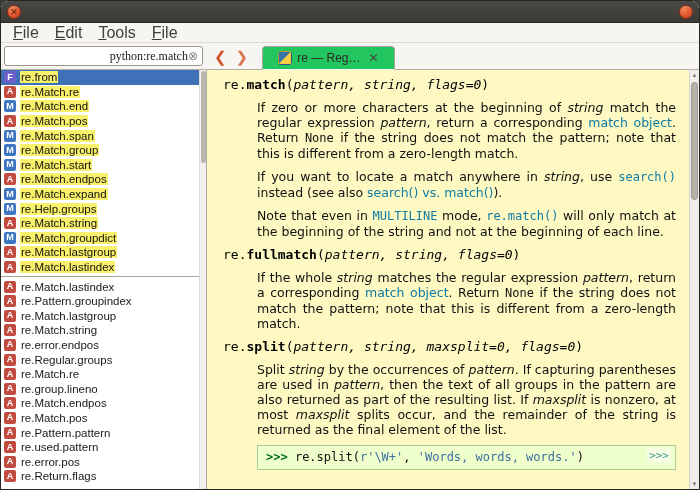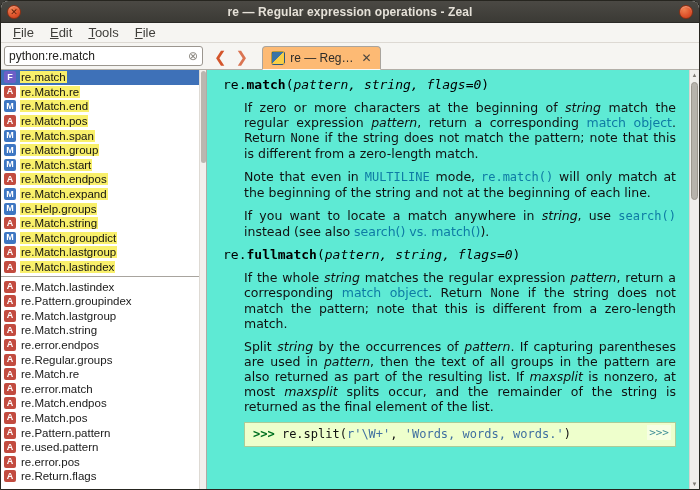--- a/index.html
+++ b/index.html
@@ -17,59 +17,59 @@
   .win-btn{
     position:absolute;top:4px;width:14px;height:14px;border-radius:50%;
     background:radial-gradient(circle at 35% 30%, #f08150, #de5029 60%, #c0411e);
     border:1px solid #8e3014;box-shadow:inset 0 1px 1px rgba(255,255,255,.35);
     text-align:center;cursor:default;
   }
   .win-btn.left{left:6px;} .win-btn.right{right:6px;}
   .win-x{display:block;font-size:9px;line-height:12px;color:#571d09;font-weight:bold;}
   
   .menubar{flex:none;height:20px;background:#f6f5f2;border-bottom:1px solid #ddd9d3;display:flex;align-items:center;padding-left:4px;}
-  .menu-item{display:inline-block;font-size:13px;color:#3f3e3a;padding:2px 8px;cursor:default;}
+  .menu-item{display:inline-block;font-size:16px;color:#3f3e3a;padding:2px 8px;cursor:default;}
   .menu-item::first-letter{text-decoration:underline;}
   
   .toolbar{flex:none;height:27px;background:#f6f5f2;border-bottom:1px solid #b3afa8;display:flex;align-items:center;position:relative;}
   .searchbox{width:199px;height:20px;margin-left:3px;background:#fff;border:1px solid #9b968f;border-radius:3px;display:flex;align-items:center;padding:0 4px;}
-  .searchbox input{flex:1;min-width:0;border:none;outline:none;background:transparent;font-size:12px;color:#23221f;font-family:Liberation Sans, sans-serif;}
+  .searchbox input{flex:1;min-width:0;border:none;outline:none;background:transparent;font-size:12px;color:#23221f;font-family:Liberation Serif, serif;text-align:right;}
   .clear{color:#8a867f;font-size:12px;line-height:1;cursor:default;}
   .nav{font-size:15px;font-weight:bold;color:var(--accent);cursor:default;line-height:1;}
   .nav.back{margin-left:11px;}
   .nav.fwd{margin-left:9px;opacity:.8;}
   .tabbar{position:relative;top:1px;align-self:flex-end;margin-left:14px;display:flex;height:24px;}
-  .tab{display:flex;align-items:center;gap:5px;padding:0 8px;height:24px;background:#fdba74;
+  .tab{display:flex;align-items:center;gap:5px;padding:0 15px;height:24px;background:#22c55e;
        border:1px solid #a9a49d;border-bottom:1px solid #faf9f7;border-radius:4px 4px 0 0;font-size:12px;color:#2d2c29;cursor:default;}
   .favicon{width:14px;height:14px;flex:none;border-radius:3px;border:1px solid rgba(0,0,0,.25);
        background:linear-gradient(135deg,#3873a6 0 50%,#f7ce46 50% 100%);}
   .tab-close{font-weight:bold;color:#49453f;font-size:12px;margin-left:3px;}
   
   .main{flex:1;display:flex;overflow:hidden;background:#fff;}
   
   .sidebar{flex:none;width:206px;position:relative;border-right:1px solid #afaba4;background:#fff;overflow:hidden;}
   .sb-list{position:absolute;inset:0 7px 0 0;overflow:hidden;}
   .sb-row{height:14.6px;display:flex;align-items:center;gap:4px;padding-left:3px;font-size:11.5px;color:#191919;white-space:nowrap;cursor:default;}
   .sb-row.selected{background:var(--selection);}
   .sb-icon{width:12px;height:12px;flex:none;border-radius:2px;color:#fff;font-size:9px;font-weight:bold;
        display:flex;align-items:center;justify-content:center;line-height:1;}
   .sb-label{padding:0 1px;}
   .sb-label.hl{background:var(--highlight);color:#14130f;}
   .sb-sep{height:1px;background:#a8a49e;margin:2px 0;}
   .sb-scroll{position:absolute;top:0;right:0;bottom:0;width:7px;background:#f2f0ed;border-left:1px solid #dedad4;}
   .sb-thumb{position:absolute;top:1px;left:1px;width:5px;height:92px;background:#bab6af;border-radius:3px;}
   
-  .content{flex:1;position:relative;overflow:hidden;background:#5eead4;}
+  .content{flex:1;position:relative;overflow:hidden;background:#fef9c3;}
   .doc{position:absolute;inset:0 10px 0 0;padding:5px 13px 0 16px;font-family:"DejaVu Sans",sans-serif;
        font-size:12.5px;line-height:15px;color:#111;overflow:hidden;}
   .sig{font-family:"DejaVu Sans Mono","Liberation Mono",monospace;font-size:13px;color:#000;}
   .doc .sig:first-child{margin-top:2px;}
   .sig-name{font-weight:bold;}
   .sig-params{font-style:italic;}
-  .body{margin-left:21px;text-align:justify;}
+  .body{margin-left:34px;text-align:justify;}
   .body p{margin:8px 0;}
   .seg-em{font-style:italic;}
   .seg-code{font-family:"DejaVu Sans Mono","Liberation Mono",monospace;font-size:12px;}
   .seg-link{color:var(--link);cursor:pointer;}
   .seg-codelink{font-family:"DejaVu Sans Mono","Liberation Mono",monospace;font-size:12px;color:var(--link);cursor:pointer;}
   .codeblock{margin-top:8px;background:var(--code_bg);border:1px solid var(--code_border);
        padding:4px 8px;font-family:"DejaVu Sans Mono","Liberation Mono",monospace;font-size:12px;line-height:15px;
        position:relative;white-space:pre;text-align:left;}
   .code-toggle{position:absolute;top:2px;right:4px;color:#3e8e96;font-size:11px;background:rgba(255,255,255,.45);padding:0 2px;cursor:pointer;}
   .seg-p{color:var(--prompt);font-weight:bold;}
@@ -81,21 +81,20 @@
 </style>
 </head>
 <body>
 
 <div class="window">
 
   <div class="titlebar">
     <span class="win-btn left">
         <span class="win-x">✕</span>
       </span>
-    <span class="title">re — Regular expression operations - Zeal</span>
     <span class="win-btn right"></span>
   </div>
 
   <div class="menubar">
       <span class="menu-item">File</span>
       <span class="menu-item">Edit</span>
       <span class="menu-item">Tools</span>
       <span class="menu-item">File</span>
     </div>
 
@@ -114,21 +113,21 @@
       </div>
     </div>
   </div>
 
   <div class="main">
 
     <div class="sidebar">
       <div class="sb-list">
           <div class="sb-row selected">
             <span class="sb-icon" style="background: rgb(108, 95, 199);">F</span>
-            <span class="sb-label hl">re.match</span>
+            <span class="sb-label hl">re.from</span>
           </div>
           <div class="sb-row">
             <span class="sb-icon" style="background: rgb(194, 75, 63);">A</span>
             <span class="sb-label hl">re.Match.re</span>
           </div>
           <div class="sb-row">
             <span class="sb-icon" style="background: rgb(61, 118, 194);">M</span>
             <span class="sb-label hl">re.Match.end</span>
           </div>
           <div class="sb-row">
@@ -199,21 +198,21 @@
           <div class="sb-row">
             <span class="sb-icon" style="background: rgb(194, 75, 63);">A</span>
             <span class="sb-label">re.Regular.groups</span>
           </div>
           <div class="sb-row">
             <span class="sb-icon" style="background: rgb(194, 75, 63);">A</span>
             <span class="sb-label">re.Match.re</span>
           </div>
           <div class="sb-row">
             <span class="sb-icon" style="background: rgb(194, 75, 63);">A</span>
-            <span class="sb-label">re.error.match</span>
+            <span class="sb-label">re.group.lineno</span>
           </div>
           <div class="sb-row">
             <span class="sb-icon" style="background: rgb(194, 75, 63);">A</span>
             <span class="sb-label">re.Match.endpos</span>
           </div>
           <div class="sb-row">
             <span class="sb-icon" style="background: rgb(194, 75, 63);">A</span>
             <span class="sb-label">re.Match.pos</span>
           </div>
           <div class="sb-row">
@@ -236,27 +235,28 @@
       <div class="sb-scroll">
         <div class="sb-thumb"></div>
       </div>
     </div>
 
     <div class="content">
       <div class="doc">
           <div class="sig"><span class="sig-prefix">re.</span><span class="sig-name">match</span><span class="sig-paren">(</span><span class="sig-params">pattern, string, flags=0</span><span class="sig-paren">)</span></div>
           <div class="body">
             <p><span>If zero or more characters at the beginning of </span><span class="seg-em">string</span><span> match the regular expression </span><span class="seg-em">pattern</span><span>, return a corresponding </span><span class="seg-link">match object</span><span>. Return </span><span class="seg-code">None</span><span> if the string does not match the pattern; note that this is different from a zero-length match.</span></p>
+            <p><span>If you want to locate a match anywhere in </span><span class="seg-em">string</span><span>, use </span><span class="seg-codelink">search()</span><span> instead (see also </span><span class="seg-link">search() vs. match()</span><span>).</span></p>
             <p><span>Note that even in </span><span class="seg-codelink">MULTILINE</span><span> mode, </span><span class="seg-codelink">re.match()</span><span> will only match at the beginning of the string and not at the beginning of each line.</span></p>
-            <p><span>If you want to locate a match anywhere in </span><span class="seg-em">string</span><span>, use </span><span class="seg-codelink">search()</span><span> instead (see also </span><span class="seg-link">search() vs. match()</span><span>).</span></p>
           </div>
           <div class="sig"><span class="sig-prefix">re.</span><span class="sig-name">fullmatch</span><span class="sig-paren">(</span><span class="sig-params">pattern, string, flags=0</span><span class="sig-paren">)</span></div>
           <div class="body">
             <p><span>If the whole </span><span class="seg-em">string</span><span> matches the regular expression </span><span class="seg-em">pattern</span><span>, return a corresponding </span><span class="seg-link">match object</span><span>. Return </span><span class="seg-code">None</span><span> if the string does not match the pattern; note that this is different from a zero-length match.</span></p>
           </div>
+          <div class="sig"><span class="sig-prefix">re.</span><span class="sig-name">split</span><span class="sig-paren">(</span><span class="sig-params">pattern, string, maxsplit=0, flags=0</span><span class="sig-paren">)</span></div>
           <div class="body">
             <p><span>Split </span><span class="seg-em">string</span><span> by the occurrences of </span><span class="seg-em">pattern</span><span>. If capturing parentheses are used in </span><span class="seg-em">pattern</span><span>, then the text of all groups in the pattern are also returned as part of the resulting list. If </span><span class="seg-em">maxsplit</span><span> is nonzero, at most </span><span class="seg-em">maxsplit</span><span> splits occur, and the remainder of the string is returned as the final element of the list.</span></p>
             <div class="codeblock"><span class="code-toggle">&gt;&gt;&gt;</span><div class="code-line"><span class="seg-p">&gt;&gt;&gt; </span><span>re.split(</span><span class="seg-s">r'\W+'</span><span>, </span><span class="seg-s">'Words, words, words.'</span><span>)</span></div></div>
           </div>
         </div>
       <div class="ct-scroll">
         <span class="ct-arrow up">▲</span>
         <div class="ct-thumb"></div>
         <span class="ct-arrow down">▼</span>
       </div>

